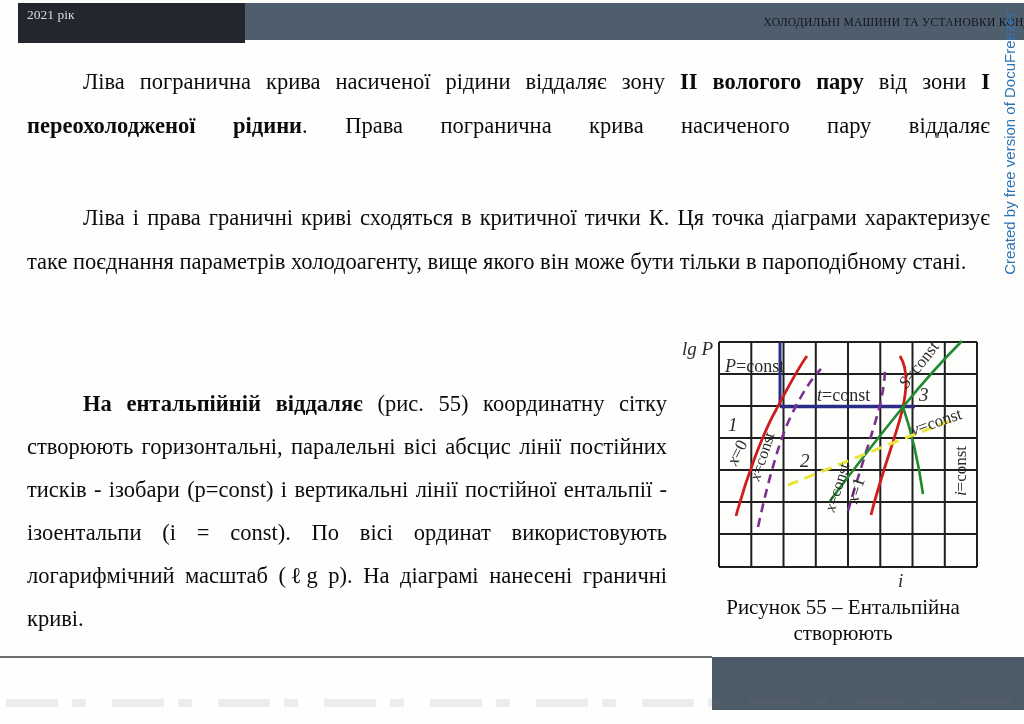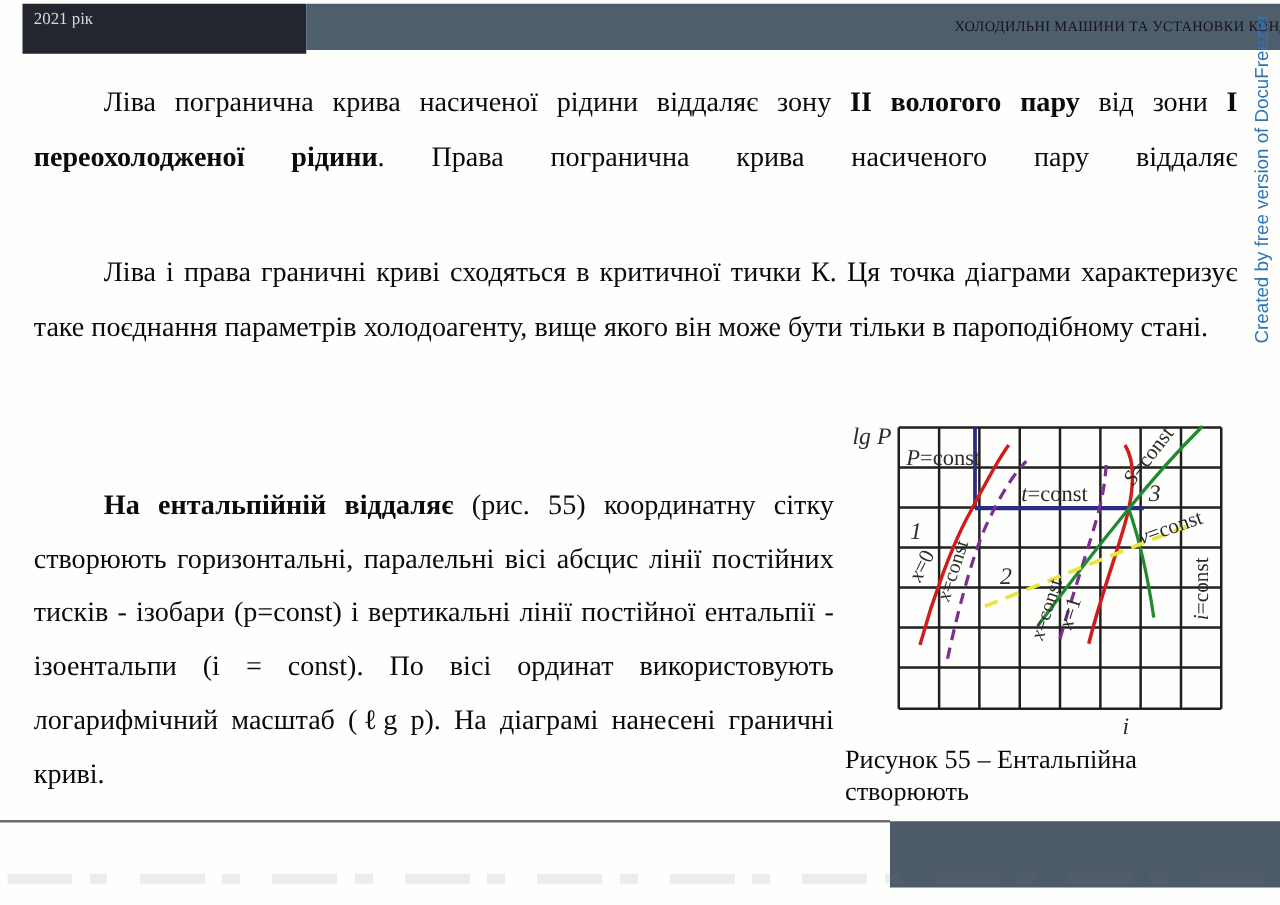--- a/index.html
+++ b/index.html
@@ -17,21 +17,21 @@
              transform-origin:center;font-family:"Liberation Sans",sans-serif;font-size:15px;
              color:#2e74b5;white-space:nowrap;text-align:center;}
   
   .para{margin:0;font-size:22.5px;text-align:justify;text-indent:56px;}
   .p1{left:27px;top:60px;width:963px;line-height:44px;text-align-last:justify;}
   .p2{left:27px;top:196px;width:963px;line-height:44px;}
   .p3{left:27px;top:382px;width:640px;line-height:43px;}
   .para b{font-weight:bold;}
   
   .fig-svg{left:676px;top:331px;}
-  .fig-caption{left:676px;top:594px;width:334px;text-align:left;font-size:21px;line-height:26px;}
+  .fig-caption{left:676px;top:594px;width:334px;text-align:center;font-size:21px;line-height:26px;}
   .fig-caption div{white-space:nowrap;}
   
   .rule{left:0;top:656px;width:712px;height:2px;background:#6b6b6b;}
   .slate-rect{left:712px;top:657px;width:312px;height:53px;background:#4d5b69;}
   .bottom-dashes{left:6px;top:699px;width:1012px;height:8px;
       background:repeating-linear-gradient(90deg,rgba(110,110,110,.12) 0 52px,transparent 52px 66px,
       rgba(110,110,110,.12) 66px 80px,transparent 80px 106px);}
   svg text{fill:#2b2b2b;}
 </style>
 </head>

